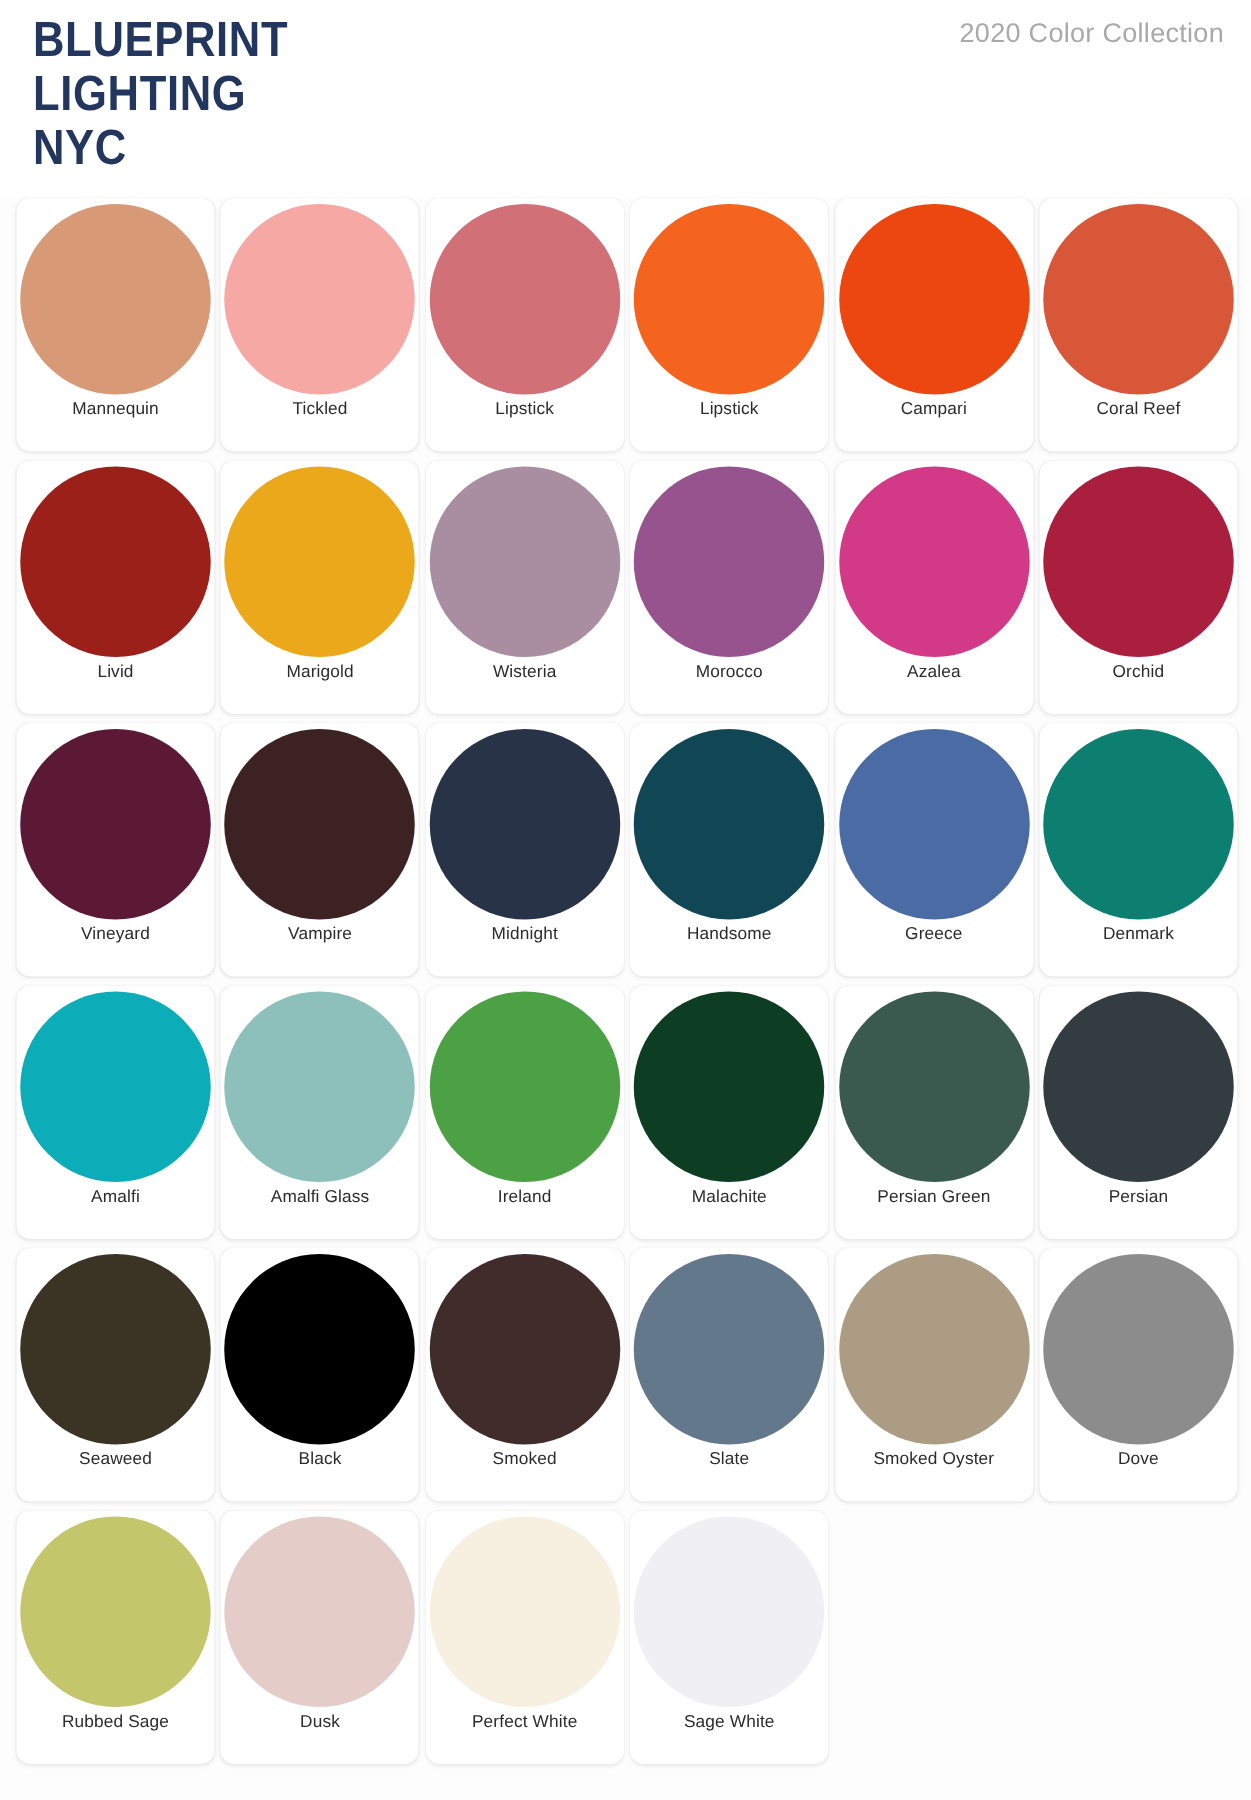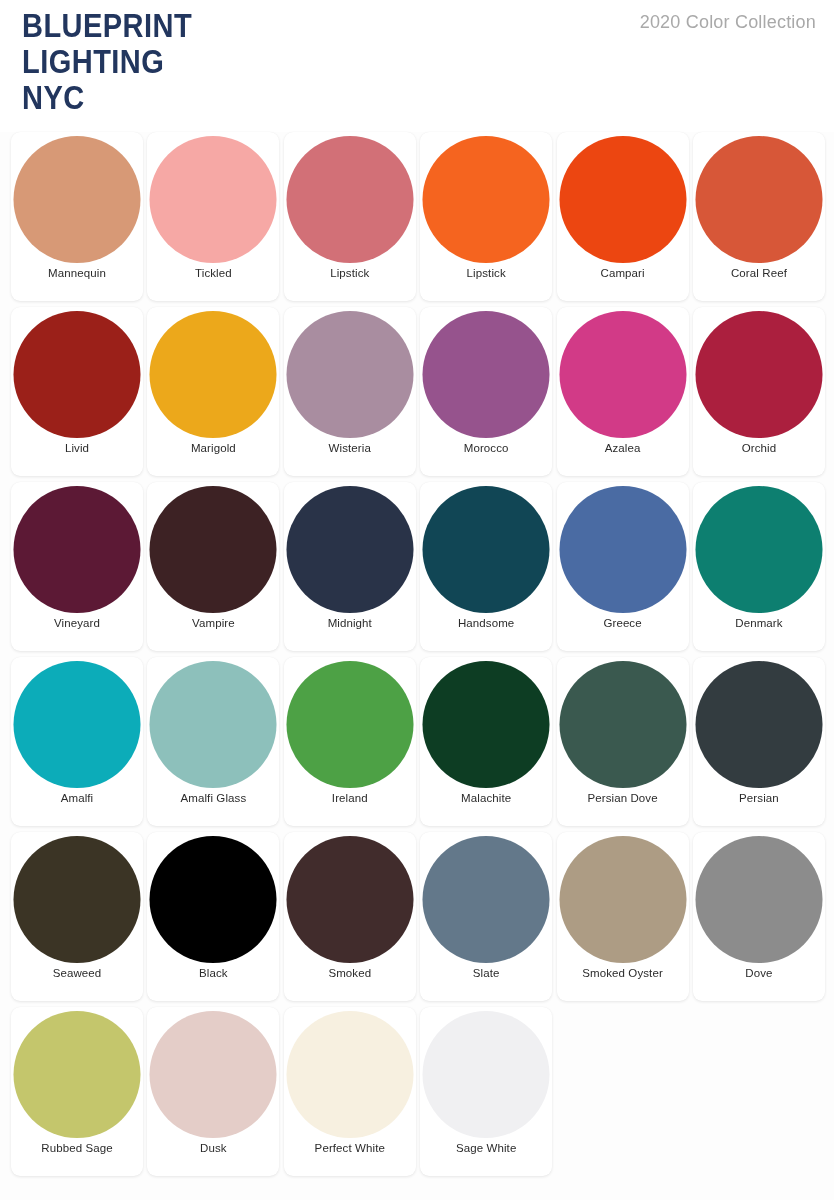--- a/index.html
+++ b/index.html
@@ -197,21 +197,21 @@
       <div class="swatch-card">
         <div class="swatch-circle" style="background: rgb(77, 161, 69);"></div>
         <div class="swatch-label">Ireland</div>
       </div>
       <div class="swatch-card">
         <div class="swatch-circle" style="background: rgb(13, 61, 35);"></div>
         <div class="swatch-label">Malachite</div>
       </div>
       <div class="swatch-card">
         <div class="swatch-circle" style="background: rgb(58, 89, 79);"></div>
-        <div class="swatch-label">Persian Dove</div>
+        <div class="swatch-label">Persian Green</div>
       </div>
       <div class="swatch-card">
         <div class="swatch-circle" style="background: rgb(51, 60, 64);"></div>
         <div class="swatch-label">Persian</div>
       </div>
       <div class="swatch-card">
         <div class="swatch-circle" style="background: rgb(59, 52, 37);"></div>
         <div class="swatch-label">Seaweed</div>
       </div>
       <div class="swatch-card">

